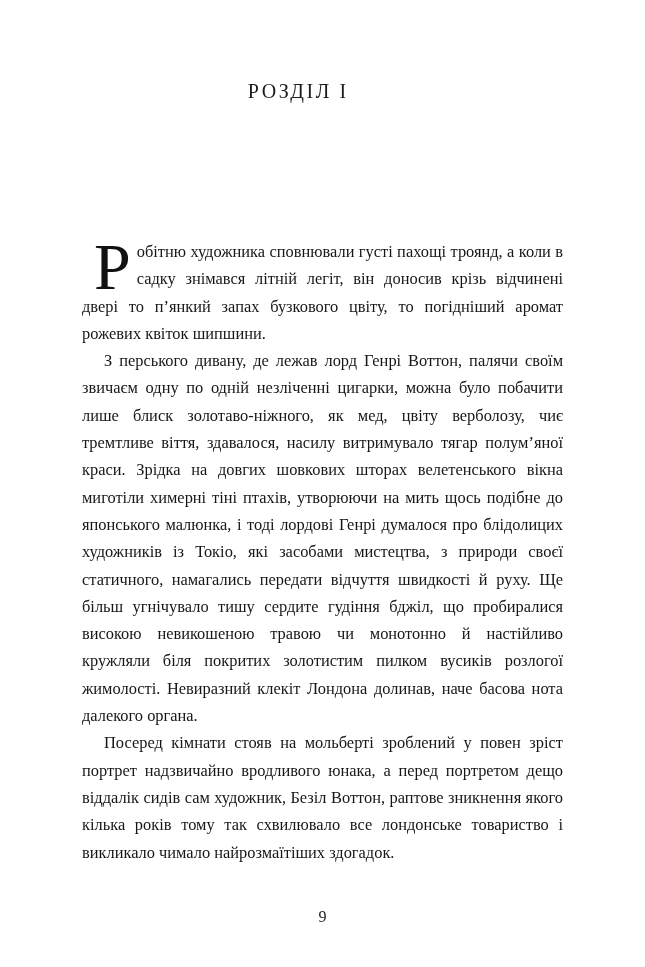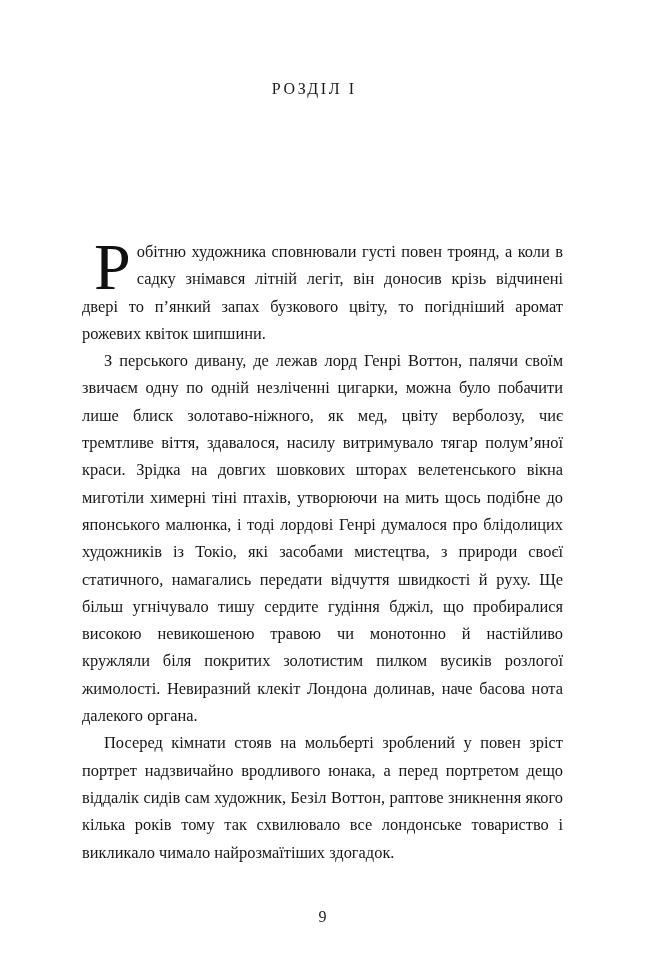--- a/index.html
+++ b/index.html
@@ -21,24 +21,24 @@
     width: 645px;
     height: 967px;
     box-sizing: border-box;
     background: #ffffff;
   }
 
   
   .chapter-title {
     position: absolute;
     top: 80px;
-    left: 16px;
+    left: 0;
     width: 594px;
     text-align: center;
-    font-size: 16px;
+    font-size: 20px;
     line-height: 1.1;
     letter-spacing: 2.6px;
     font-weight: 400;
     color: #1c1c1c;
     text-indent: 2.6px;
   }
 
   
   .textblock {
     position: absolute;
@@ -90,21 +90,21 @@
 </head>
 <body>
 
 <div class="page">
 
   <div class="chapter-title">РОЗДІЛ І</div>
 
   <div class="textblock">
 
     <p class="para first">
-      <span class="dropcap">Р</span><span>обітню художника сповнювали густі повен троянд, а коли в садку знімався літній легіт, він доносив крізь відчинені двері то п’янкий запах бузкового цвіту, то погідніший аромат рожевих квіток шипшини.</span>
+      <span class="dropcap">Р</span><span>обітню художника сповнювали густі пахощі троянд, а коли в садку знімався літній легіт, він доносив крізь відчинені двері то п’янкий запах бузкового цвіту, то погідніший аромат рожевих квіток шипшини.</span>
     </p>
 
     <p class="para"><span>З перського дивану, де лежав лорд Генрі Воттон, палячи своїм звичаєм одну по одній незліченні цигарки, можна було побачити лише блиск золотаво-ніжного, як мед, цвіту верболозу, чиє тремтливе віття, здавалося, насилу витримувало тягар полум’яної краси. Зрідка на довгих шовкових шторах велетенського вікна миготіли химерні тіні птахів, утворюючи на мить щось подібне до японського малюнка, і тоді лордові Генрі думалося про блідолицих художників із Токіо, які засобами мистецтва, з природи своєї статичного, намагались передати відчуття швидкості й руху. Ще більш угнічувало тишу сердите гудіння бджіл, що пробиралися високою невикошеною травою чи монотонно й настійливо кружляли біля покритих золотистим пилком вусиків розлогої жимолості. Невиразний клекіт Лондона долинав, наче басова нота далекого органа.</span></p>
 
     <p class="para"><span>Посеред кімнати стояв на мольберті зроблений у повен зріст портрет надзвичайно вродливого юнака, а перед портретом дещо віддалік сидів сам художник, Безіл Воттон, раптове зникнення якого кілька років тому так схвилювало все лондонське товариство і викликало чимало найрозмаїтіших здогадок.</span></p>
 
   </div>
 
   <div class="folio">9</div>
 

